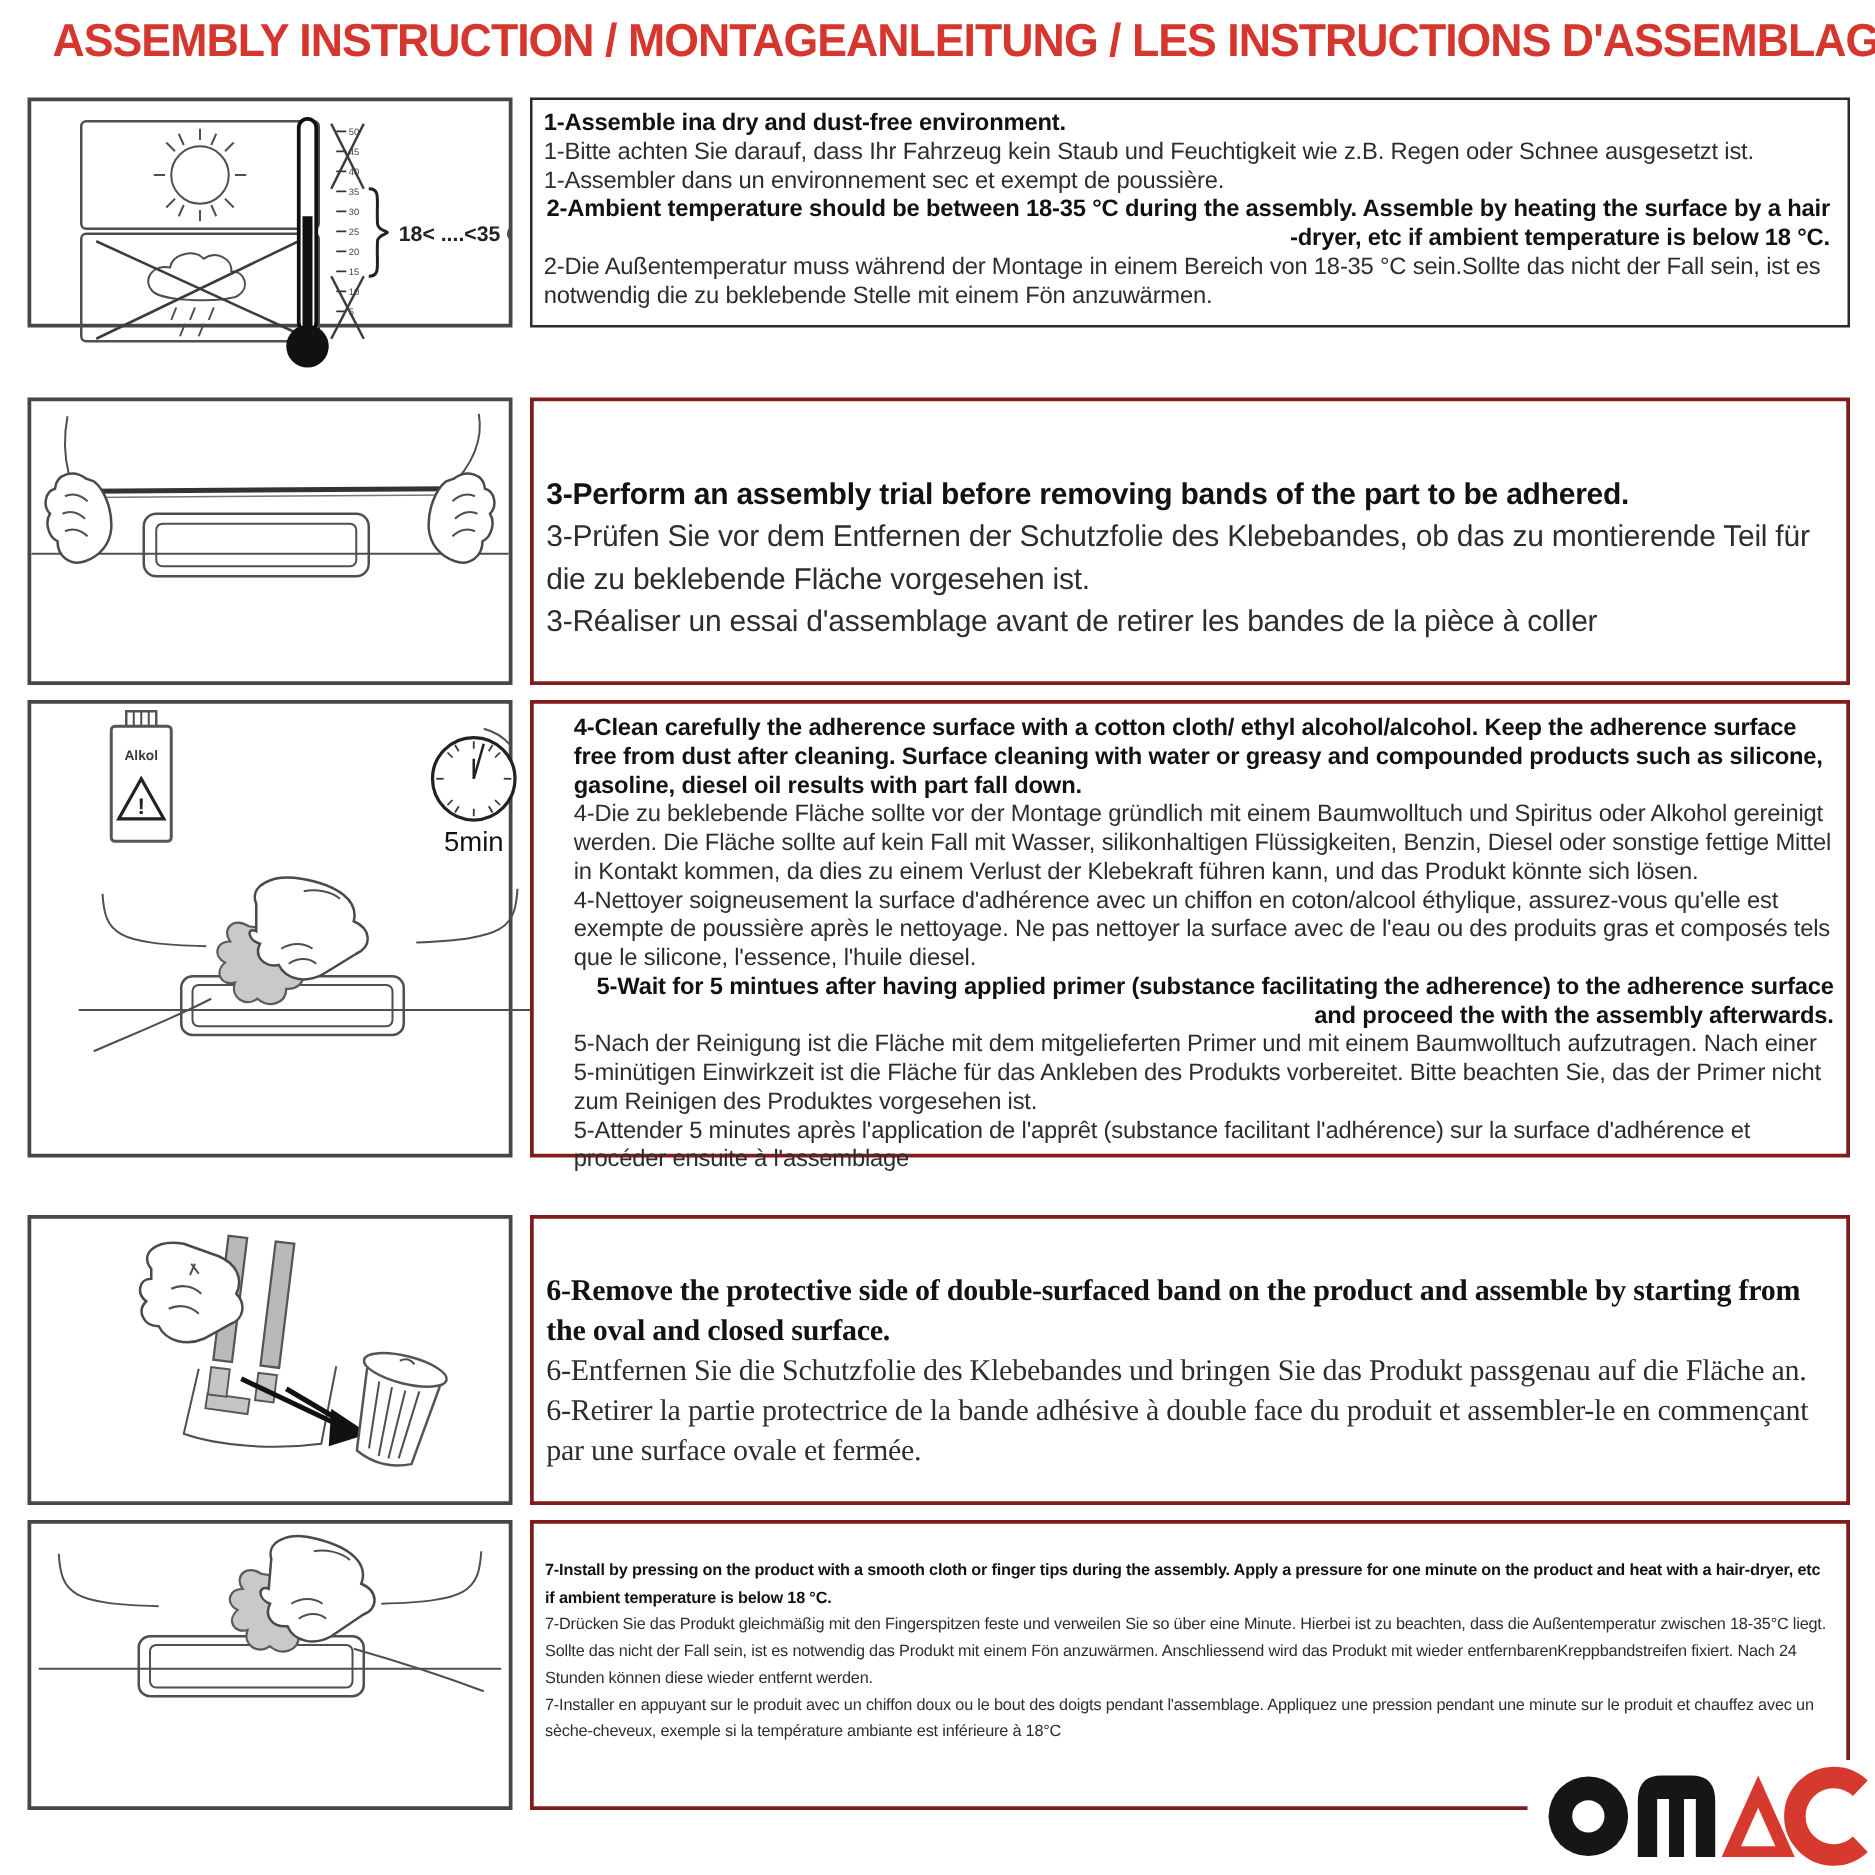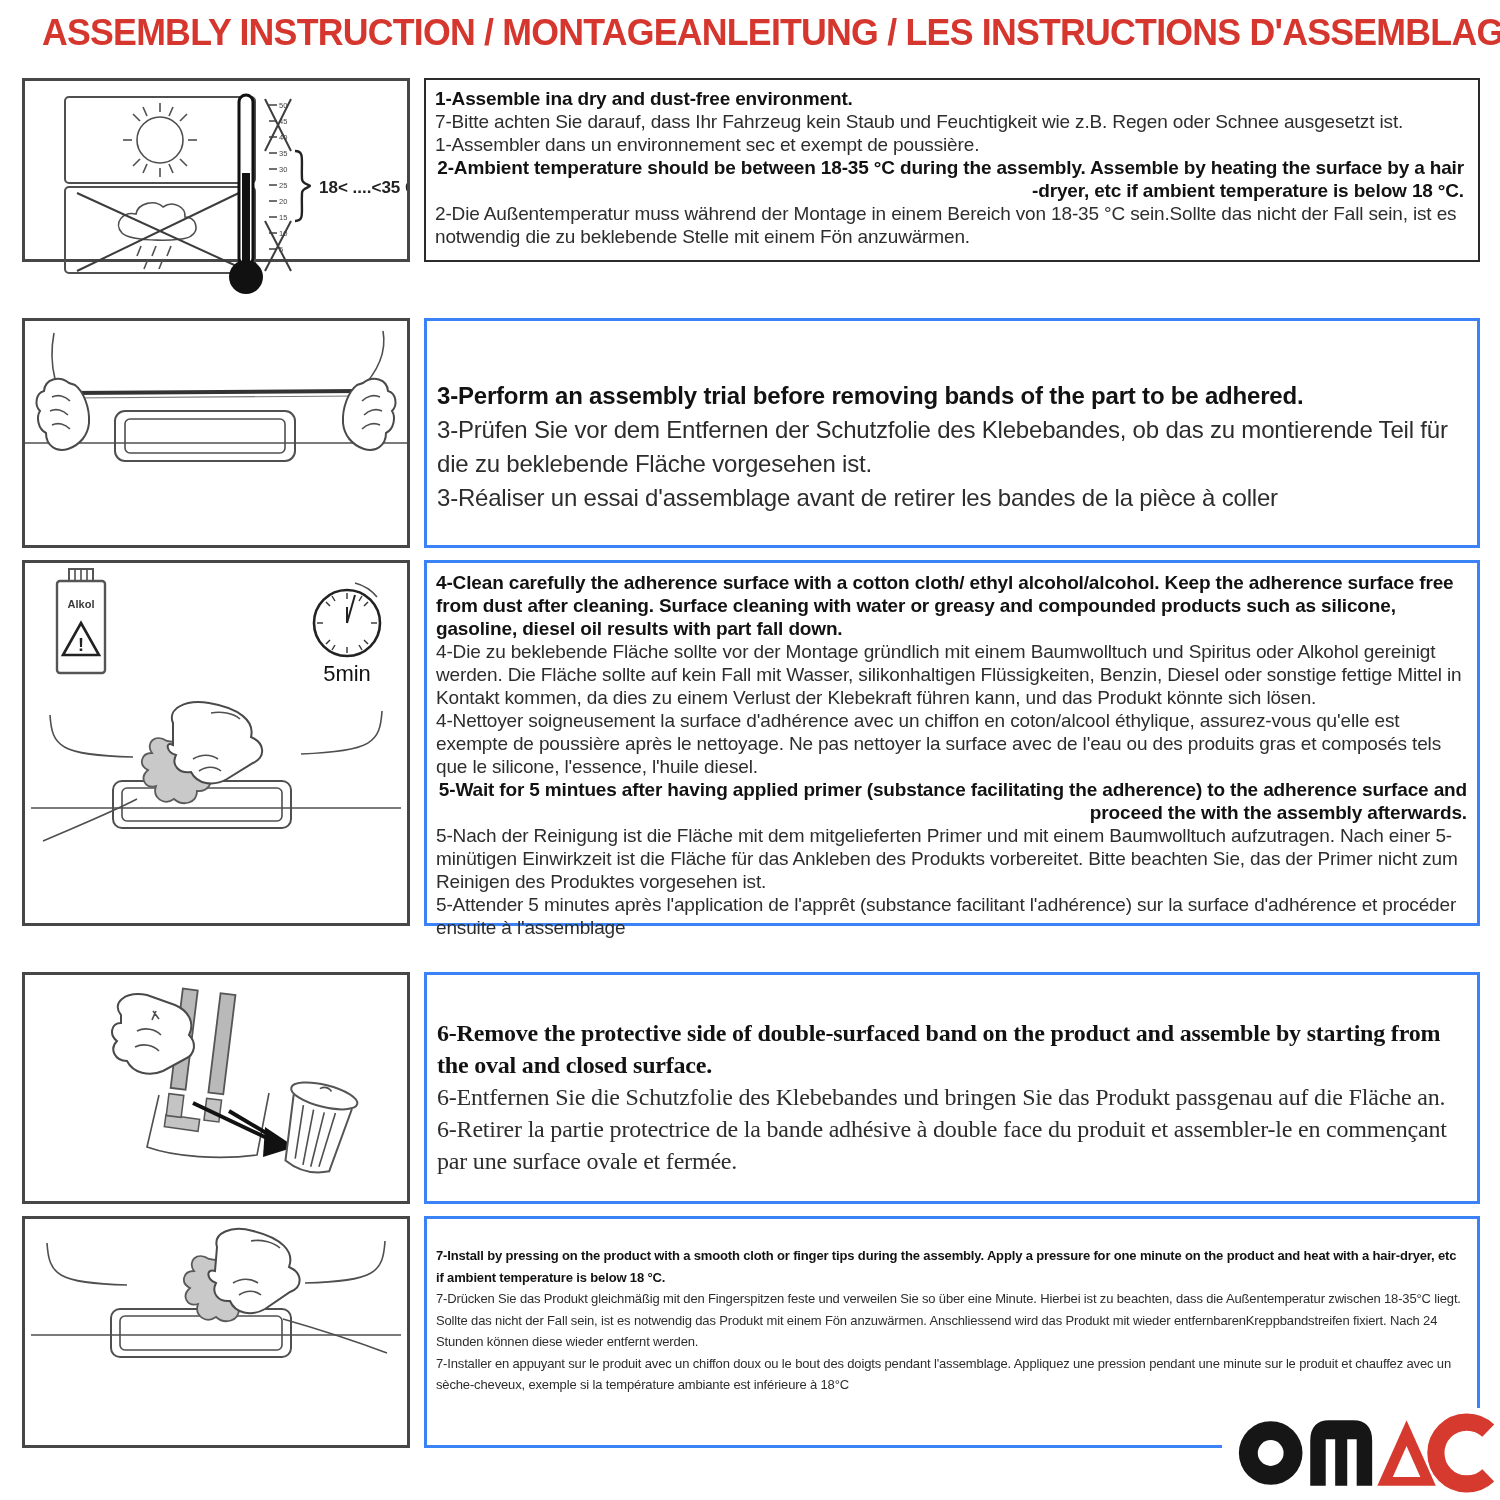--- a/index.html
+++ b/index.html
@@ -1,34 +1,34 @@
 <!DOCTYPE html>
 <html><head>
 <meta charset="utf-8">
 <style>
   html,body{margin:0;padding:0;background:#fff;}
   .page{position:relative;width:1500px;height:1500px;background:#ffffff;overflow:hidden;
         font-family:"Liberation Sans","DejaVu Sans",sans-serif;}
   .title{position:absolute;left:42px;top:12px;font-size:37px;font-weight:700;color:#d5372f;
          letter-spacing:-0.8px;white-space:nowrap;transform:scaleX(0.965);transform-origin:left center;}
   .imgbox{position:absolute;left:22px;width:388px;border:3px solid #474747;background:#fff;box-sizing:border-box;}
-  .textbox{position:absolute;left:424px;width:1056px;border:3px solid #3b82f6;background:#fff;box-sizing:border-box;}
+  .textbox{position:absolute;left:424px;width:1056px;border:3px solid #7f1d1d;background:#fff;box-sizing:border-box;}
   .textbox p{margin:0;color:#2d2d2d;}
   .textbox p.b{font-weight:700;color:#121212;}
   .small{font-size:19px;line-height:23px;letter-spacing:-0.15px;}
   .big{font-size:24px;letter-spacing:-0.2px;}
   .r1t{padding:7px 14px 0 9px;}
   .r2t{padding:58px 12px 0 10px;line-height:34px;}
   .r3t{padding:8px 10px 0 9px;}
   .r4t{padding:42px 12px 0 10px;line-height:32px;font-family:Liberation Serif, serif;}
   .r5t{padding:26px 10px 0 9px;font-size:13px;line-height:21.5px;letter-spacing:-0.15px;}
   .gap{margin-top:21px;text-align:right;}
   .row1{top:78px;height:184px;}
   .row2{top:318px;height:230px;}
-  .row3{top:560px;height:366px;}
+  .row3{top:560px;height:366px;padding-left:32px;}
   .row4{top:972px;height:232px;}
   .row5{top:1216px;height:232px;}
   .t1{border-width:2px;border-color:#2b2b2b;}
   .logo{position:absolute;left:1222px;top:1408px;width:274px;height:90px;background:#fff;
         display:flex;align-items:center;justify-content:flex-end;}
   svg{display:block;}
   .ln{stroke:#4f4f4f;stroke-width:2;fill:none;}
   .lnt{stroke:#4f4f4f;stroke-width:1.6;fill:none;}
   .hand{fill:#ffffff;stroke:#4a4a4a;stroke-width:2;}
   .cloth{fill:#c9c9c9;stroke:#5a5a5a;stroke-width:1.8;}
@@ -106,21 +106,21 @@
         <line x1="266" y1="18" x2="240" y2="70" class="xmark"></line>
         <line x1="240" y1="140" x2="266" y2="190" class="xmark"></line>
         <line x1="266" y1="140" x2="240" y2="190" class="xmark"></line>
         <path d="M270,70 C280,70 276,79 277,98 C277,103 285,104 285,105 C285,106 277,107 277,112 C276,131 280,140 270,140" fill="none" stroke="#222" stroke-width="2.4"></path>
         <text x="294" y="112" font-size="17" font-weight="600" fill="#222">18&lt; ....&lt;35 C</text>
       </g>
     </svg>
   </div>
   <div class="textbox small r1t row1 t1">
     <p class="b">1-Assemble ina dry and dust-free environment.</p>
-    <p>7-Bitte achten Sie darauf, dass Ihr Fahrzeug kein Staub und Feuchtigkeit wie z.B. Regen oder Schnee ausgesetzt ist.</p>
+    <p>1-Bitte achten Sie darauf, dass Ihr Fahrzeug kein Staub und Feuchtigkeit wie z.B. Regen oder Schnee ausgesetzt ist.</p>
     <p>1-Assembler dans un environnement sec et exempt de poussière.</p>
     <p class="b gap">2-Ambient temperature should be between 18-35 °C  during the assembly. Assemble by heating the surface by a hair -dryer, etc if ambient temperature is below 18 °C.</p>
     <p>2-Die Außentemperatur muss während der Montage in einem Bereich von 18-35 °C  sein.Sollte das nicht der Fall sein, ist es notwendig die zu beklebende Stelle mit einem Fön anzuwärmen.</p>
   </div>
 
   <div class="imgbox row2">
     <svg width="382" height="224" viewBox="0 0 382 224">
       <line x1="0" y1="122" x2="382" y2="122" class="lnt"></line>
       <g>
         <rect x="90" y="90" width="180" height="50" rx="10" fill="#fff" class="ln"></rect>

